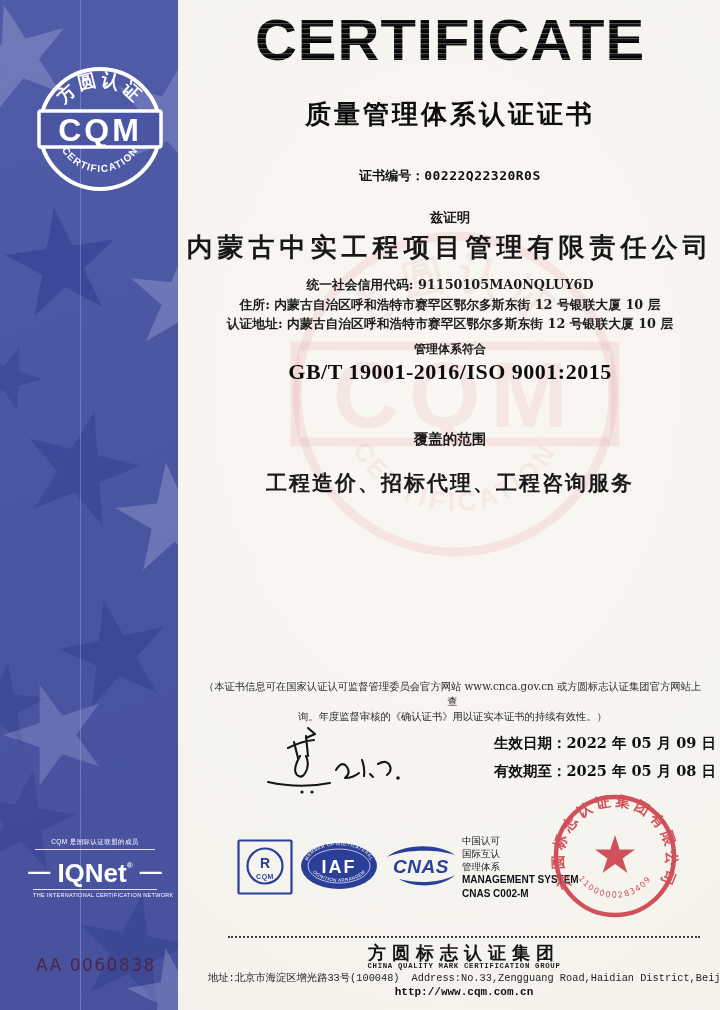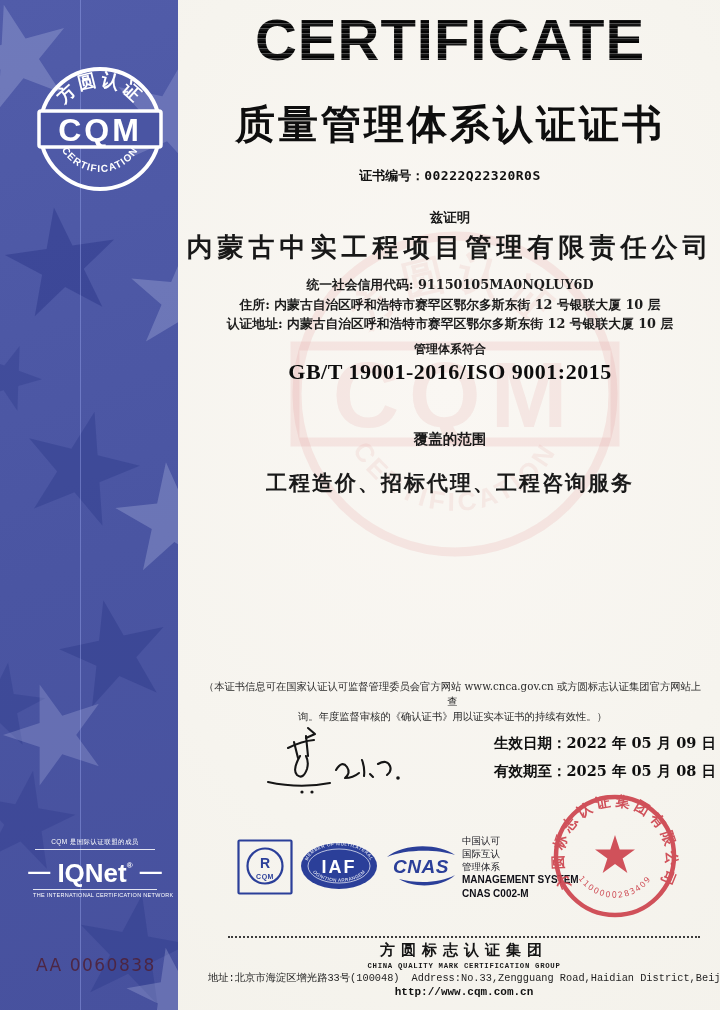--- a/index.html
+++ b/index.html
@@ -26,21 +26,21 @@
   .watermark{position:absolute;left:283px;top:222px;}
   
   .cert-word{position:absolute;left:185px;top:6px;width:530px;text-align:center;
              font-family:"Liberation Sans",sans-serif;font-weight:900;font-size:58px;
              letter-spacing:1px;color:#1b1b1b;}
   @supports ((-webkit-background-clip:text) or (background-clip:text)){
     .cert-word{background-image:repeating-linear-gradient(180deg,#050505 0 2px,#4f4f4f 2px 3px,#141414 3px 5px);
                -webkit-background-clip:text;background-clip:text;color:transparent;}
   }
   .cline{position:absolute;left:185px;width:530px;text-align:center;}
-  .doc-title{top:97px;font-family:"Liberation Sans",sans-serif;font-weight:bold;font-size:40px;letter-spacing:3px;color:#0e0e0e;}
+  .doc-title{top:97px;font-family:"Liberation Sans",sans-serif;font-weight:bold;font-size:26px;letter-spacing:3px;color:#0e0e0e;}
   .cert-no{top:167px;font-size:13px;font-weight:bold;color:#111;}
   .cert-no .num{font-family:"DejaVu Sans Mono",monospace;letter-spacing:.5px;}
   .certify{top:209px;font-size:13.5px;font-weight:bold;}
   .company{top:230px;font-family:"DejaVu Serif",serif;font-size:26px;font-weight:600;letter-spacing:5px;color:#181818;white-space:nowrap;}
   .info{top:275px;font-family:"DejaVu Serif",serif;font-size:12.8px;line-height:19.5px;font-weight:600;color:#1c1c1c;}
   .std-label{top:341px;font-family:"Liberation Sans",sans-serif;font-size:12px;font-weight:bold;}
   .std{top:359px;font-size:22px;font-weight:bold;letter-spacing:.5px;color:#0d0d0d;}
   .scope-label{top:430px;font-family:"Liberation Sans",sans-serif;font-size:14.5px;font-weight:bold;}
   .scope{top:469px;font-family:"DejaVu Serif",serif;font-size:21px;font-weight:700;letter-spacing:2px;}
   .disclaimer{position:absolute;left:200px;top:679px;width:505px;text-align:center;
@@ -52,21 +52,21 @@
   .rcqm{position:absolute;left:236px;top:838px;}
   .iaf{position:absolute;left:299px;top:841px;}
   .cnas{position:absolute;left:385px;top:842px;}
   .accred-text{position:absolute;left:462px;top:835px;font-family:Liberation Sans, sans-serif;
                font-size:9.5px;line-height:12.8px;color:#17171f;}
   .accred-text .en{font-weight:bold;font-size:10px;line-height:14px;color:#101018;}
   .seal{position:absolute;left:551px;top:792px;}
   
   .footer-line{position:absolute;left:228px;top:936px;width:472px;height:0;border-top:2px dotted #3c3c3c;}
   .fline{position:absolute;left:228px;width:472px;text-align:center;font-family:Liberation Mono, monospace;}
-  .org-cn{top:941px;font-size:15px;font-weight:bold;letter-spacing:6px;color:#151515;font-family:"DejaVu Serif",serif;}
+  .org-cn{top:941px;font-size:18px;font-weight:bold;letter-spacing:6px;color:#151515;font-family:"DejaVu Serif",serif;}
   .org-en{top:962px;font-size:7.3px;font-weight:bold;letter-spacing:.7px;color:#1a1a1a;}
   .addr{top:971px;font-size:10.3px;color:#1e1e1e;white-space:nowrap;left:208px;width:512px;}
   .addr .gap{display:inline-block;width:12px;}
   .site{top:986px;font-size:11px;font-weight:bold;color:#111;}
 </style>
 </head>
 <body>
 
 <div class="page">
 

